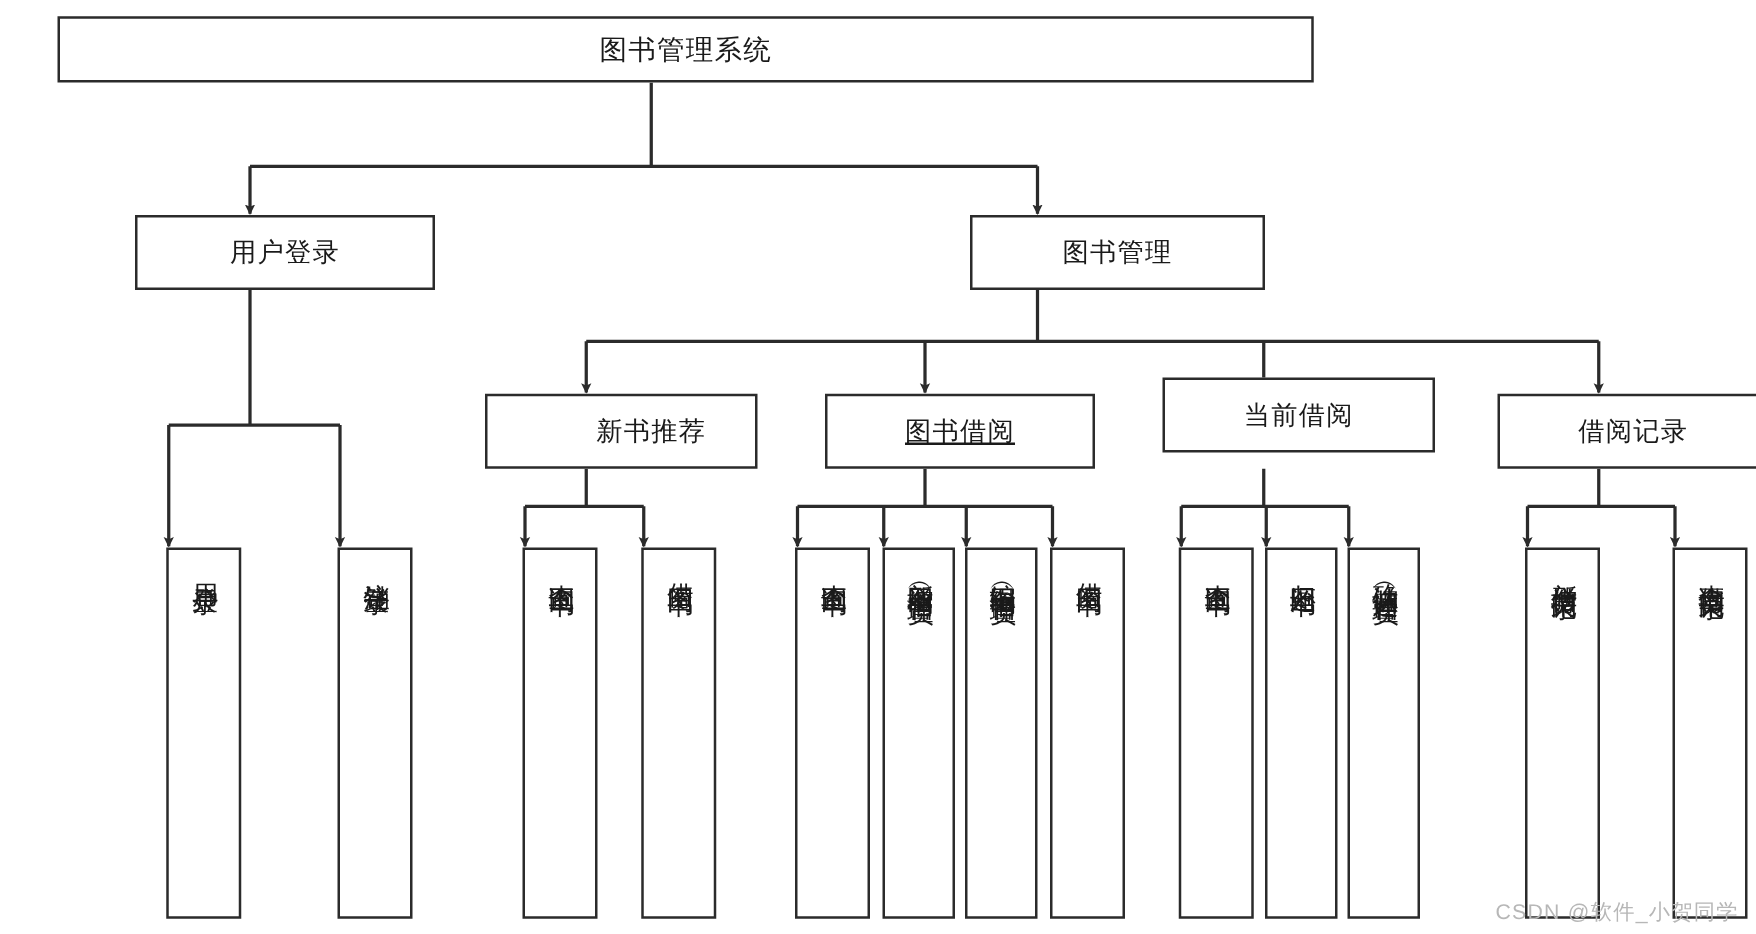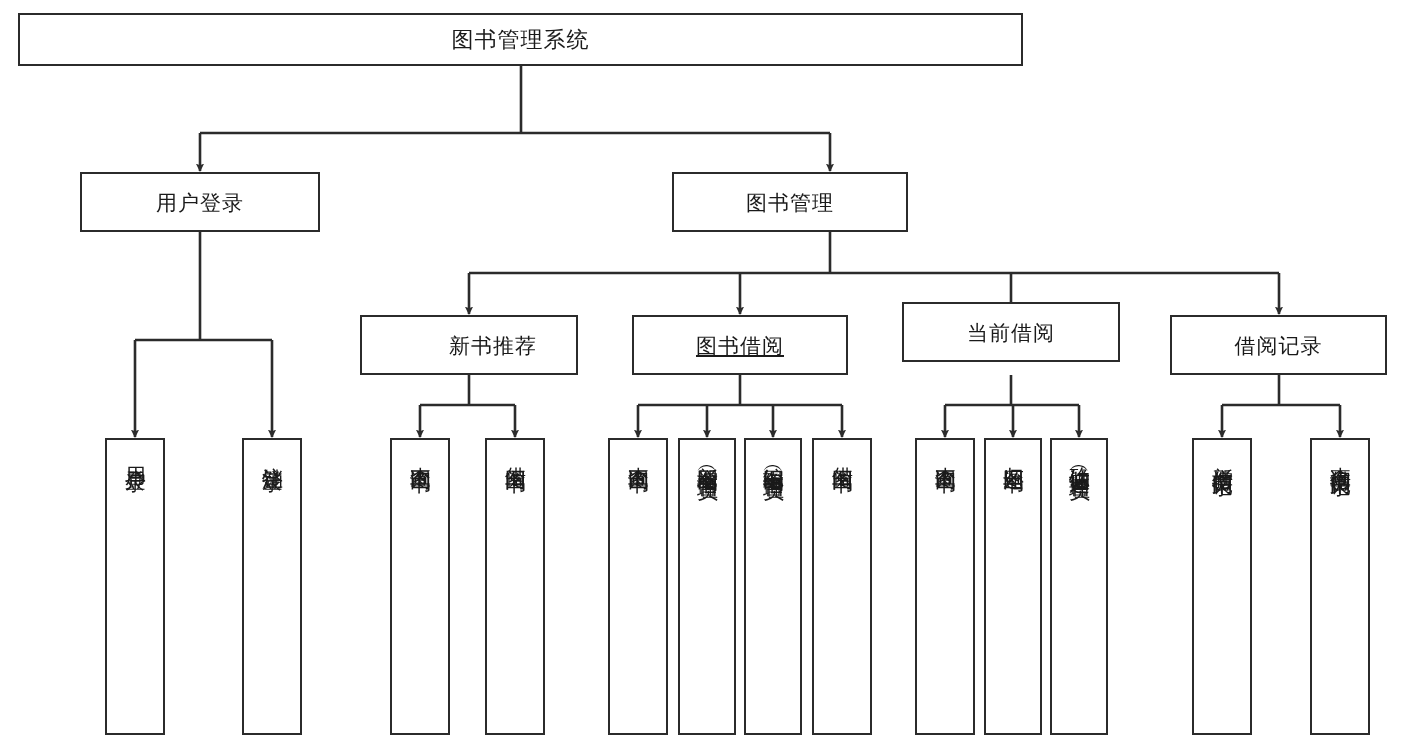--- a/index.html
+++ b/index.html
@@ -16,20 +16,21 @@
 
   .node{
     position:absolute;
     box-sizing:border-box;
     background:#ffffff;
     border:2.5px solid #2b2b2b;
     display:flex;
     align-items:center;
     justify-content:center;
     color:#1a1a1a;
+    margin-left:28px;
   }
   .node .lbl{
     display:block;
     white-space:nowrap;
     letter-spacing:1px;
   }
   
   .node.h .lbl{font-size:21px;line-height:1;}
   .node.root .lbl{font-size:22px;}
 
@@ -105,21 +106,21 @@
       </g>
   </svg>
 
   <div id="node-layer">
       <div class="node h root" style="left: 18px; top: 13px; width: 1005px; height: 53px;">
         <span class="lbl">图书管理系统</span>
       </div>
       <div class="node h" style="left: 80px; top: 172px; width: 240px; height: 60px;">
         <span class="lbl">用户登录</span>
       </div>
-      <div class="node h" style="left: 672px; top: 172px; width: 236px; height: 60px;">
+      <div class="node h" style="left: 748px; top: 172px; width: 236px; height: 60px;">
         <span class="lbl">图书管理</span>
       </div>
       <div class="node h" style="left: 360px; top: 315px; width: 218px; height: 60px; padding-left: 48px;">
         <span class="lbl">新书推荐</span>
       </div>
       <div class="node h" style="left: 632px; top: 315px; width: 216px; height: 60px; text-decoration: underline;">
         <span class="lbl">图书借阅</span>
       </div>
       <div class="node h" style="left: 902px; top: 302px; width: 218px; height: 60px;">
         <span class="lbl">当前借阅</span>
@@ -161,13 +162,14 @@
         <span class="lbl">确认归还（管理员）</span>
       </div>
       <div class="node v" style="left: 1192px; top: 438px; width: 60px; height: 297px;">
         <span class="lbl">新增借阅记录</span>
       </div>
       <div class="node v" style="left: 1310px; top: 438px; width: 60px; height: 297px;">
         <span class="lbl">查询借阅记录</span>
       </div>
     </div>
 
+  <div class="watermark">CSDN @软件_小贺同学</div>
 </div>
 
 </body></html>

